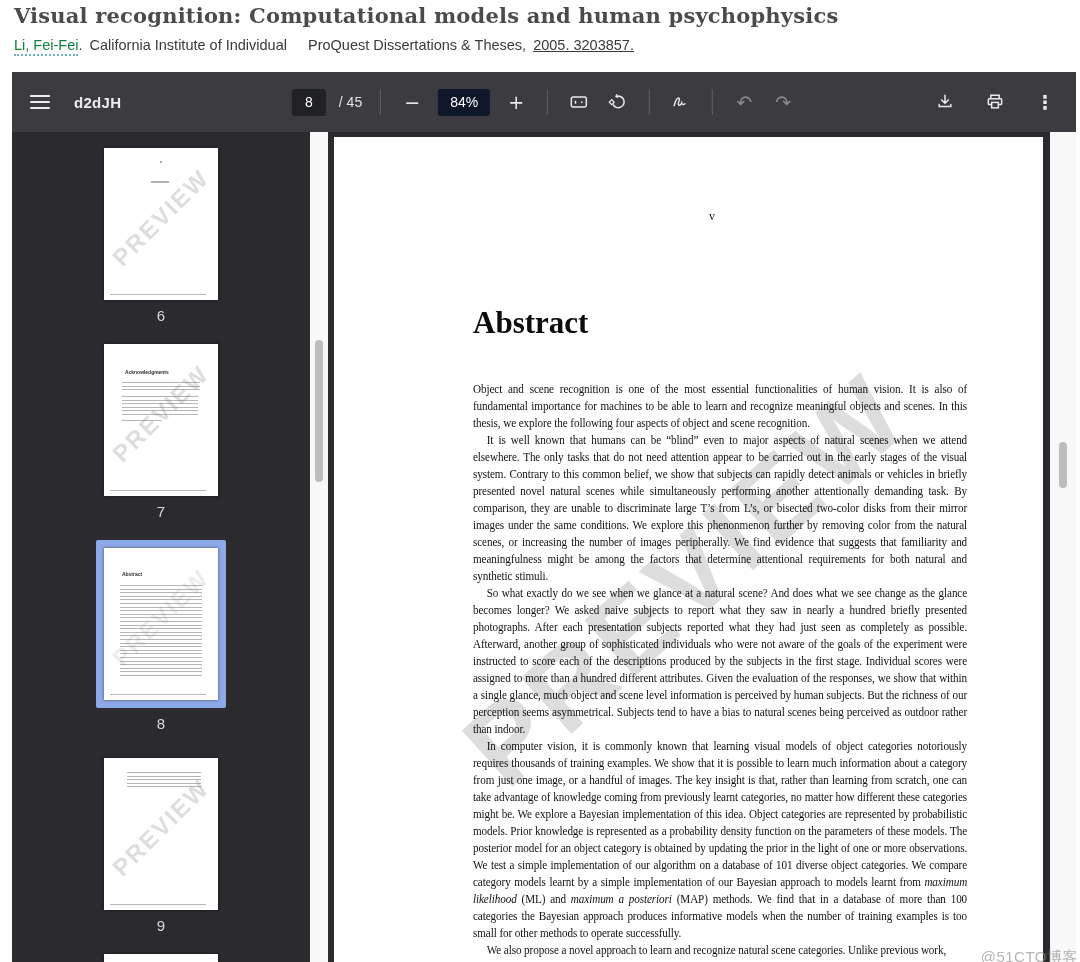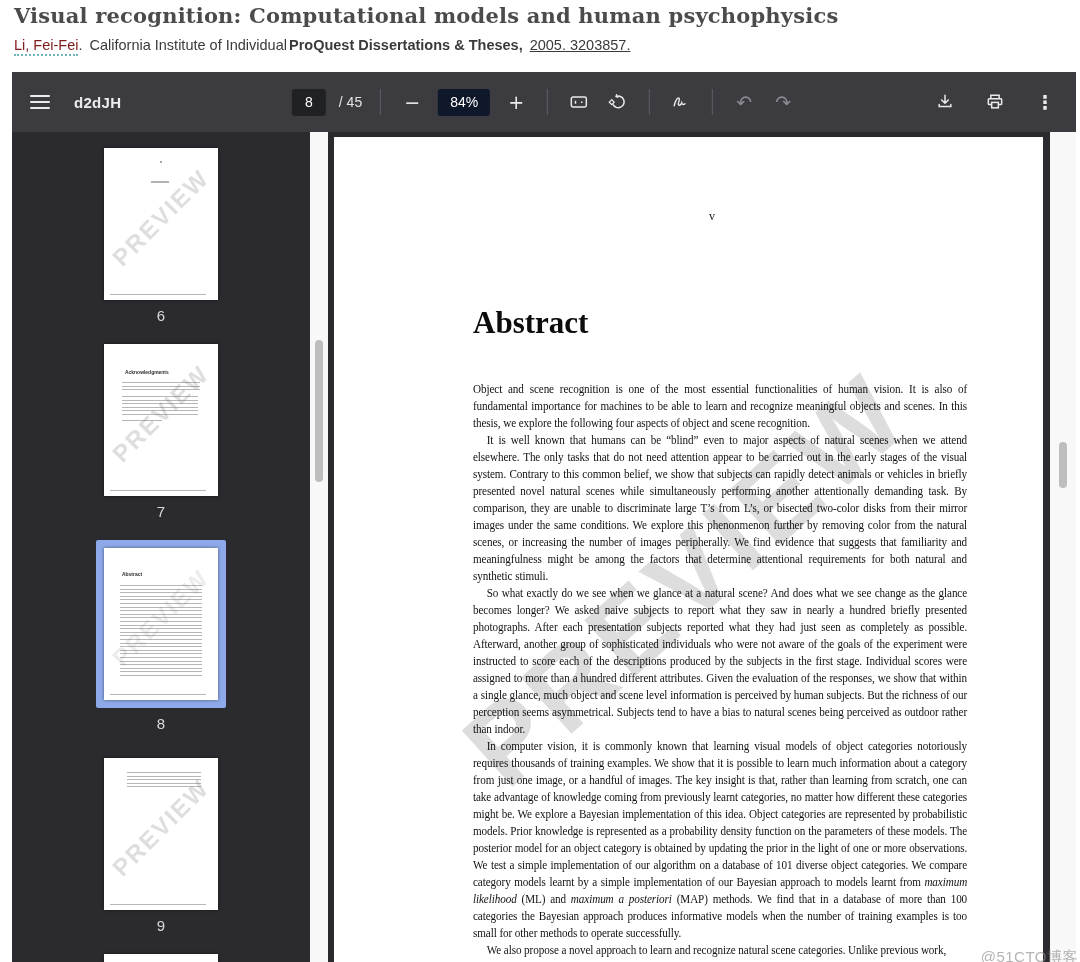--- a/index.html
+++ b/index.html
@@ -4,24 +4,24 @@
 <style>
   * { margin:0; padding:0; box-sizing:border-box; }
   html,body { width:1080px; height:962px; overflow:hidden; background:#fff;
     font-family:"Liberation Sans", sans-serif; position:relative; }
 
   
   .page-header { position:absolute; left:14px; top:2px; width:1050px; }
   .ph-title { font-family:"DejaVu Serif", serif; font-weight:700; font-size:21px;
     color:#4b4b4b; letter-spacing:.2px; line-height:28px; }
   .ph-byline { margin-top:7px; font-size:14.5px; color:#3a3a3a; }
-  .ph-author { color:#7f1d1d; border-bottom:2px dotted #6fb3bd; padding-bottom:1px; cursor:pointer; }
+  .ph-author { color:#15803d; border-bottom:2px dotted #6fb3bd; padding-bottom:1px; cursor:pointer; }
   .ph-sep { color:#3a3a3a; }
   .ph-affil { margin-left:7px; }
-  .ph-source { margin-left:2px;font-weight:bold; }
+  .ph-source { margin-left:21px; }
   .ph-pubid { margin-left:7px;text-decoration:underline; }
 
   
   .viewer { position:absolute; left:12px; top:72px; width:1064px; height:890px;
     background:#2b2b2f; }
 
   
   .toolbar { position:relative; height:60px; background:#3b3b40; color:#ececee;
     display:flex; align-items:center; padding:8px 18px; }
   .tb-left { display:flex; align-items:center; gap:24px; }

